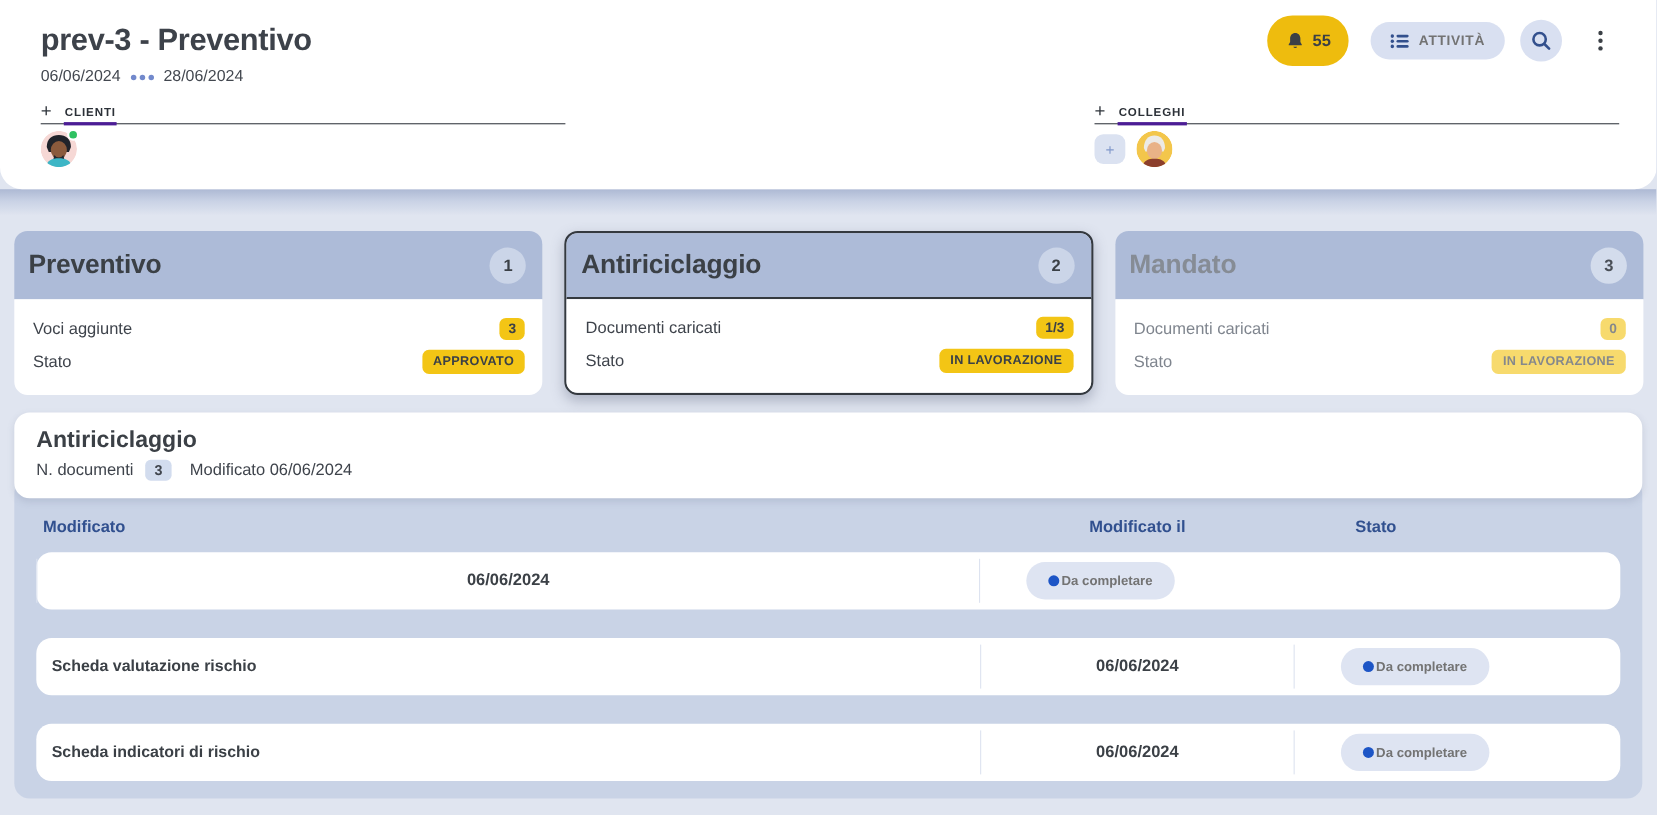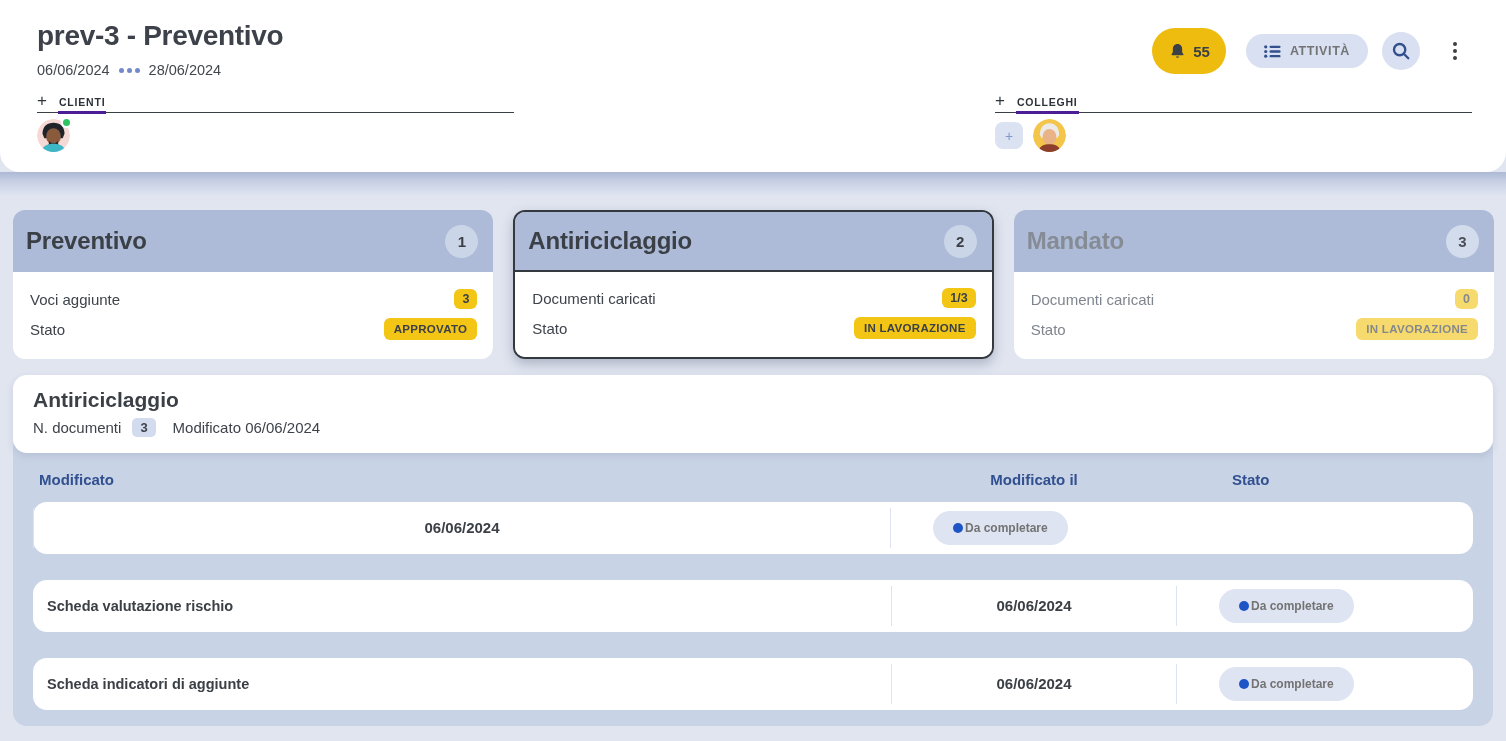--- a/index.html
+++ b/index.html
@@ -32,21 +32,21 @@
   .avatar-row { margin-top:6px; display:flex; align-items:center; gap:10px; }
   .avatar { width:33px; height:33px; border-radius:50%; position:relative; cursor:pointer; }
   .avatar svg { display:block; }
   .status-dot { position:absolute; top:-2px; right:-2px; width:11px; height:11px; border-radius:50%;
          background:#2fc162; border:2px solid #fff; }
   .add-colleague-btn { width:28px; height:27px; border-radius:8px; background:#dbe2f1; border:none;
          color:#8299cb; font-size:14px; line-height:1; display:flex; align-items:center;
          justify-content:center; cursor:pointer; }
 
   
-  .actions { position:absolute; top:28px; right:42px; display:flex; align-items:center; }
+  .actions { position:absolute; top:14px; right:42px; display:flex; align-items:center; }
   .actions button { cursor:pointer; border:none; font-family:inherit; }
   .btn-bell { height:46px; min-width:70px; border-radius:23px; background:#eebc0e;
          display:flex; align-items:center; justify-content:center; gap:6px;
          font-size:15px; font-weight:700; color:#3b4046; margin-right:20px; padding:0 16px; }
   .btn-activity { height:34px; border-radius:17px; background:#d9e0f1; display:flex; align-items:center;
          gap:9px; padding:0 18px; font-size:12.5px; font-weight:700; letter-spacing:.6px;
          color:#737373; margin-right:14px; }
   .btn-search { width:38px; height:38px; border-radius:50%; background:#d9e0f1;
          display:flex; align-items:center; justify-content:center; margin-right:26px; }
   .btn-kebab { width:18px; height:40px; background:none; display:flex; flex-direction:column;
@@ -301,21 +301,21 @@
       <span class="date">06/06/2024</span>
       <span class="status-cell">
         <span class="status-pill">
           <span class="dot"></span>
           <span>Da completare</span>
         </span>
       </span>
     </div>
 
     <div class="trow r2">
-      <span class="desc">Scheda indicatori di aggiunte</span>
+      <span class="desc">Scheda indicatori di rischio</span>
       <span class="date">06/06/2024</span>
       <span class="status-cell">
         <span class="status-pill">
           <span class="dot"></span>
           <span>Da completare</span>
         </span>
       </span>
     </div>
   </section>
 

